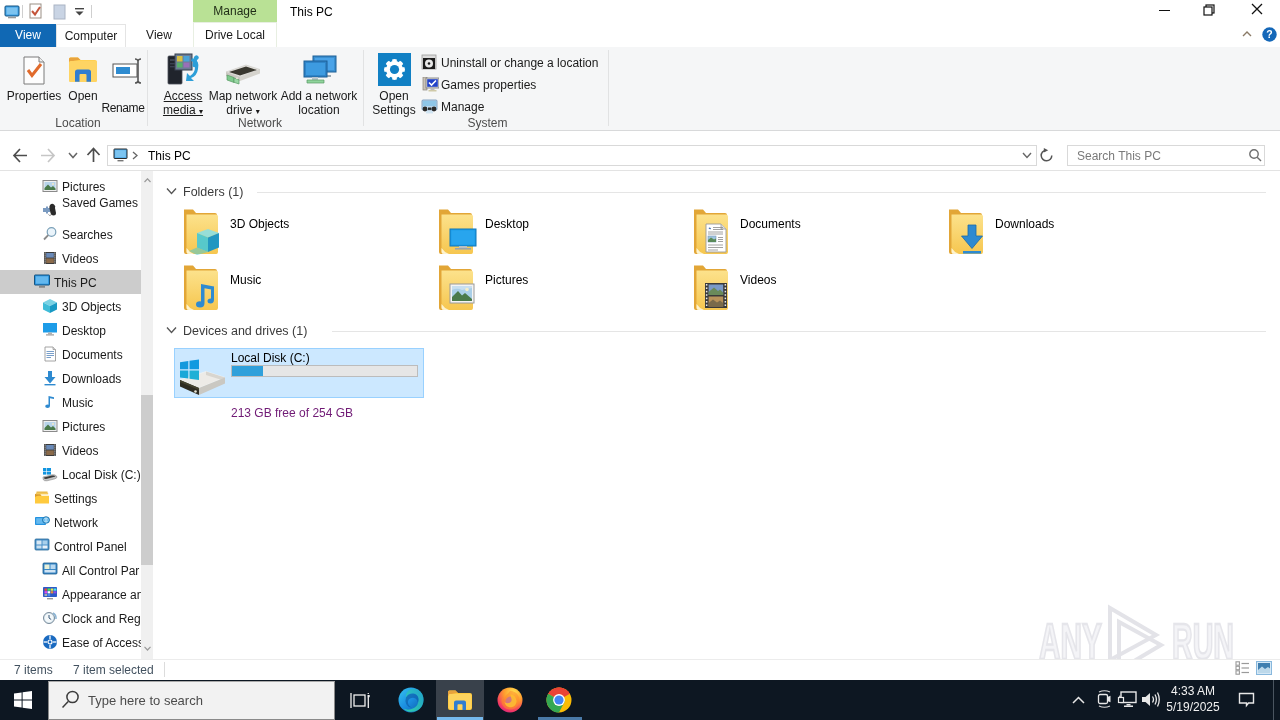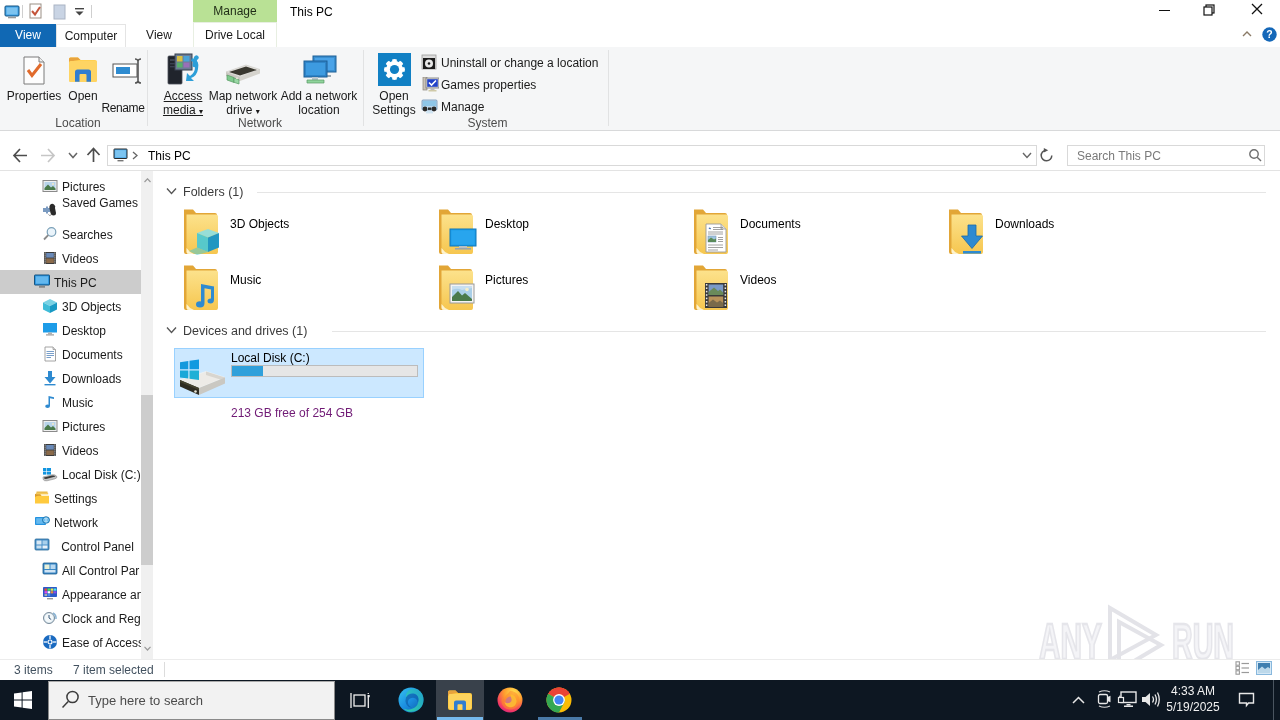--- a/index.html
+++ b/index.html
@@ -428,21 +428,21 @@
 <div class="abs" style="left:54px;top:516px;white-space:nowrap;overflow:hidden;width:87px;">Network</div>
 <div class="abs" style="left:34px;top:538px;">
     <svg width="16" height="14" viewBox="0 0 16 14">
       <rect x="1" y="1" width="14" height="11" rx="1" fill="#4a90c8" stroke="#2a6a9a" stroke-width="0.8"></rect>
       <rect x="2.5" y="2.5" width="5" height="4" fill="#d8e8f4"></rect>
       <rect x="8.5" y="2.5" width="5" height="4" fill="#a8d0ec"></rect>
       <rect x="2.5" y="7.5" width="5" height="3" fill="#c8dff0"></rect>
       <rect x="8.5" y="7.5" width="5" height="3" fill="#e8f2fa"></rect>
     </svg>
   </div>
-<div class="abs" style="left:54px;top:540px;white-space:nowrap;overflow:hidden;width:87px;text-align:center;">Control Panel</div>
+<div class="abs" style="left:54px;top:540px;white-space:nowrap;overflow:hidden;width:87px;">Control Panel</div>
 <div class="abs" style="left:42px;top:562px;">
     <svg width="16" height="14" viewBox="0 0 16 14">
       <rect x="1" y="1" width="14" height="11" rx="1" fill="#3a88c8" stroke="#1a5a8a" stroke-width="0.8"></rect>
       <rect x="2.5" y="2.5" width="5" height="4.5" fill="#e8f0d8"></rect>
       <rect x="8.5" y="2.5" width="5" height="4.5" fill="#b8d8f0"></rect>
       <rect x="2.5" y="8" width="11" height="2.5" fill="#d0e4f4"></rect>
     </svg>
   </div>
 <div class="abs" style="left:62px;top:564px;white-space:nowrap;overflow:hidden;width:79px;">All Control Par</div>
 <div class="abs" style="left:42px;top:586px;">
@@ -718,21 +718,21 @@
     <text x="137" y="59" font-family="Liberation Sans" font-weight="bold" font-size="50" fill="#f4f4f7" textLength="62" lengthAdjust="spacingAndGlyphs">RUN</text>
   </g>
   <g stroke="#e3e3e8" stroke-width="4" fill="none">
     <path d="M75 8 L75 60 L121 35 Z"></path>
     <path d="M84 22 L84 70 L126 45 Z"></path>
   </g>
 </svg>
 </div>
 
 <div class="abs" style="left:0;top:659px;width:1280px;height:21px;background:#fff;border-top:1px solid #ececec;"></div>
-<div class="abs" style="left:14px;top:663px;color:#42515f;">3 items</div>
+<div class="abs" style="left:14px;top:663px;color:#42515f;">7 items</div>
 <div class="abs" style="left:73px;top:663px;color:#42515f;">7 item selected</div>
 <div class="abs" style="left:164px;top:662px;width:1px;height:15px;background:#dcdcdc;"></div>
 <div class="abs" style="left:1235px;top:661px;">
 <svg width="15" height="14" viewBox="0 0 15 14">
   <g fill="none" stroke="#9a9a9a" stroke-width="1.1">
     <rect x="1" y="0.8" width="3.4" height="3.4"></rect>
         <rect x="1" y="5.3" width="3.4" height="3.4"></rect>
         <rect x="1" y="9.8" width="3.4" height="3.4"></rect>
   </g>
   <g stroke="#9a9a9a" stroke-width="1.2">

